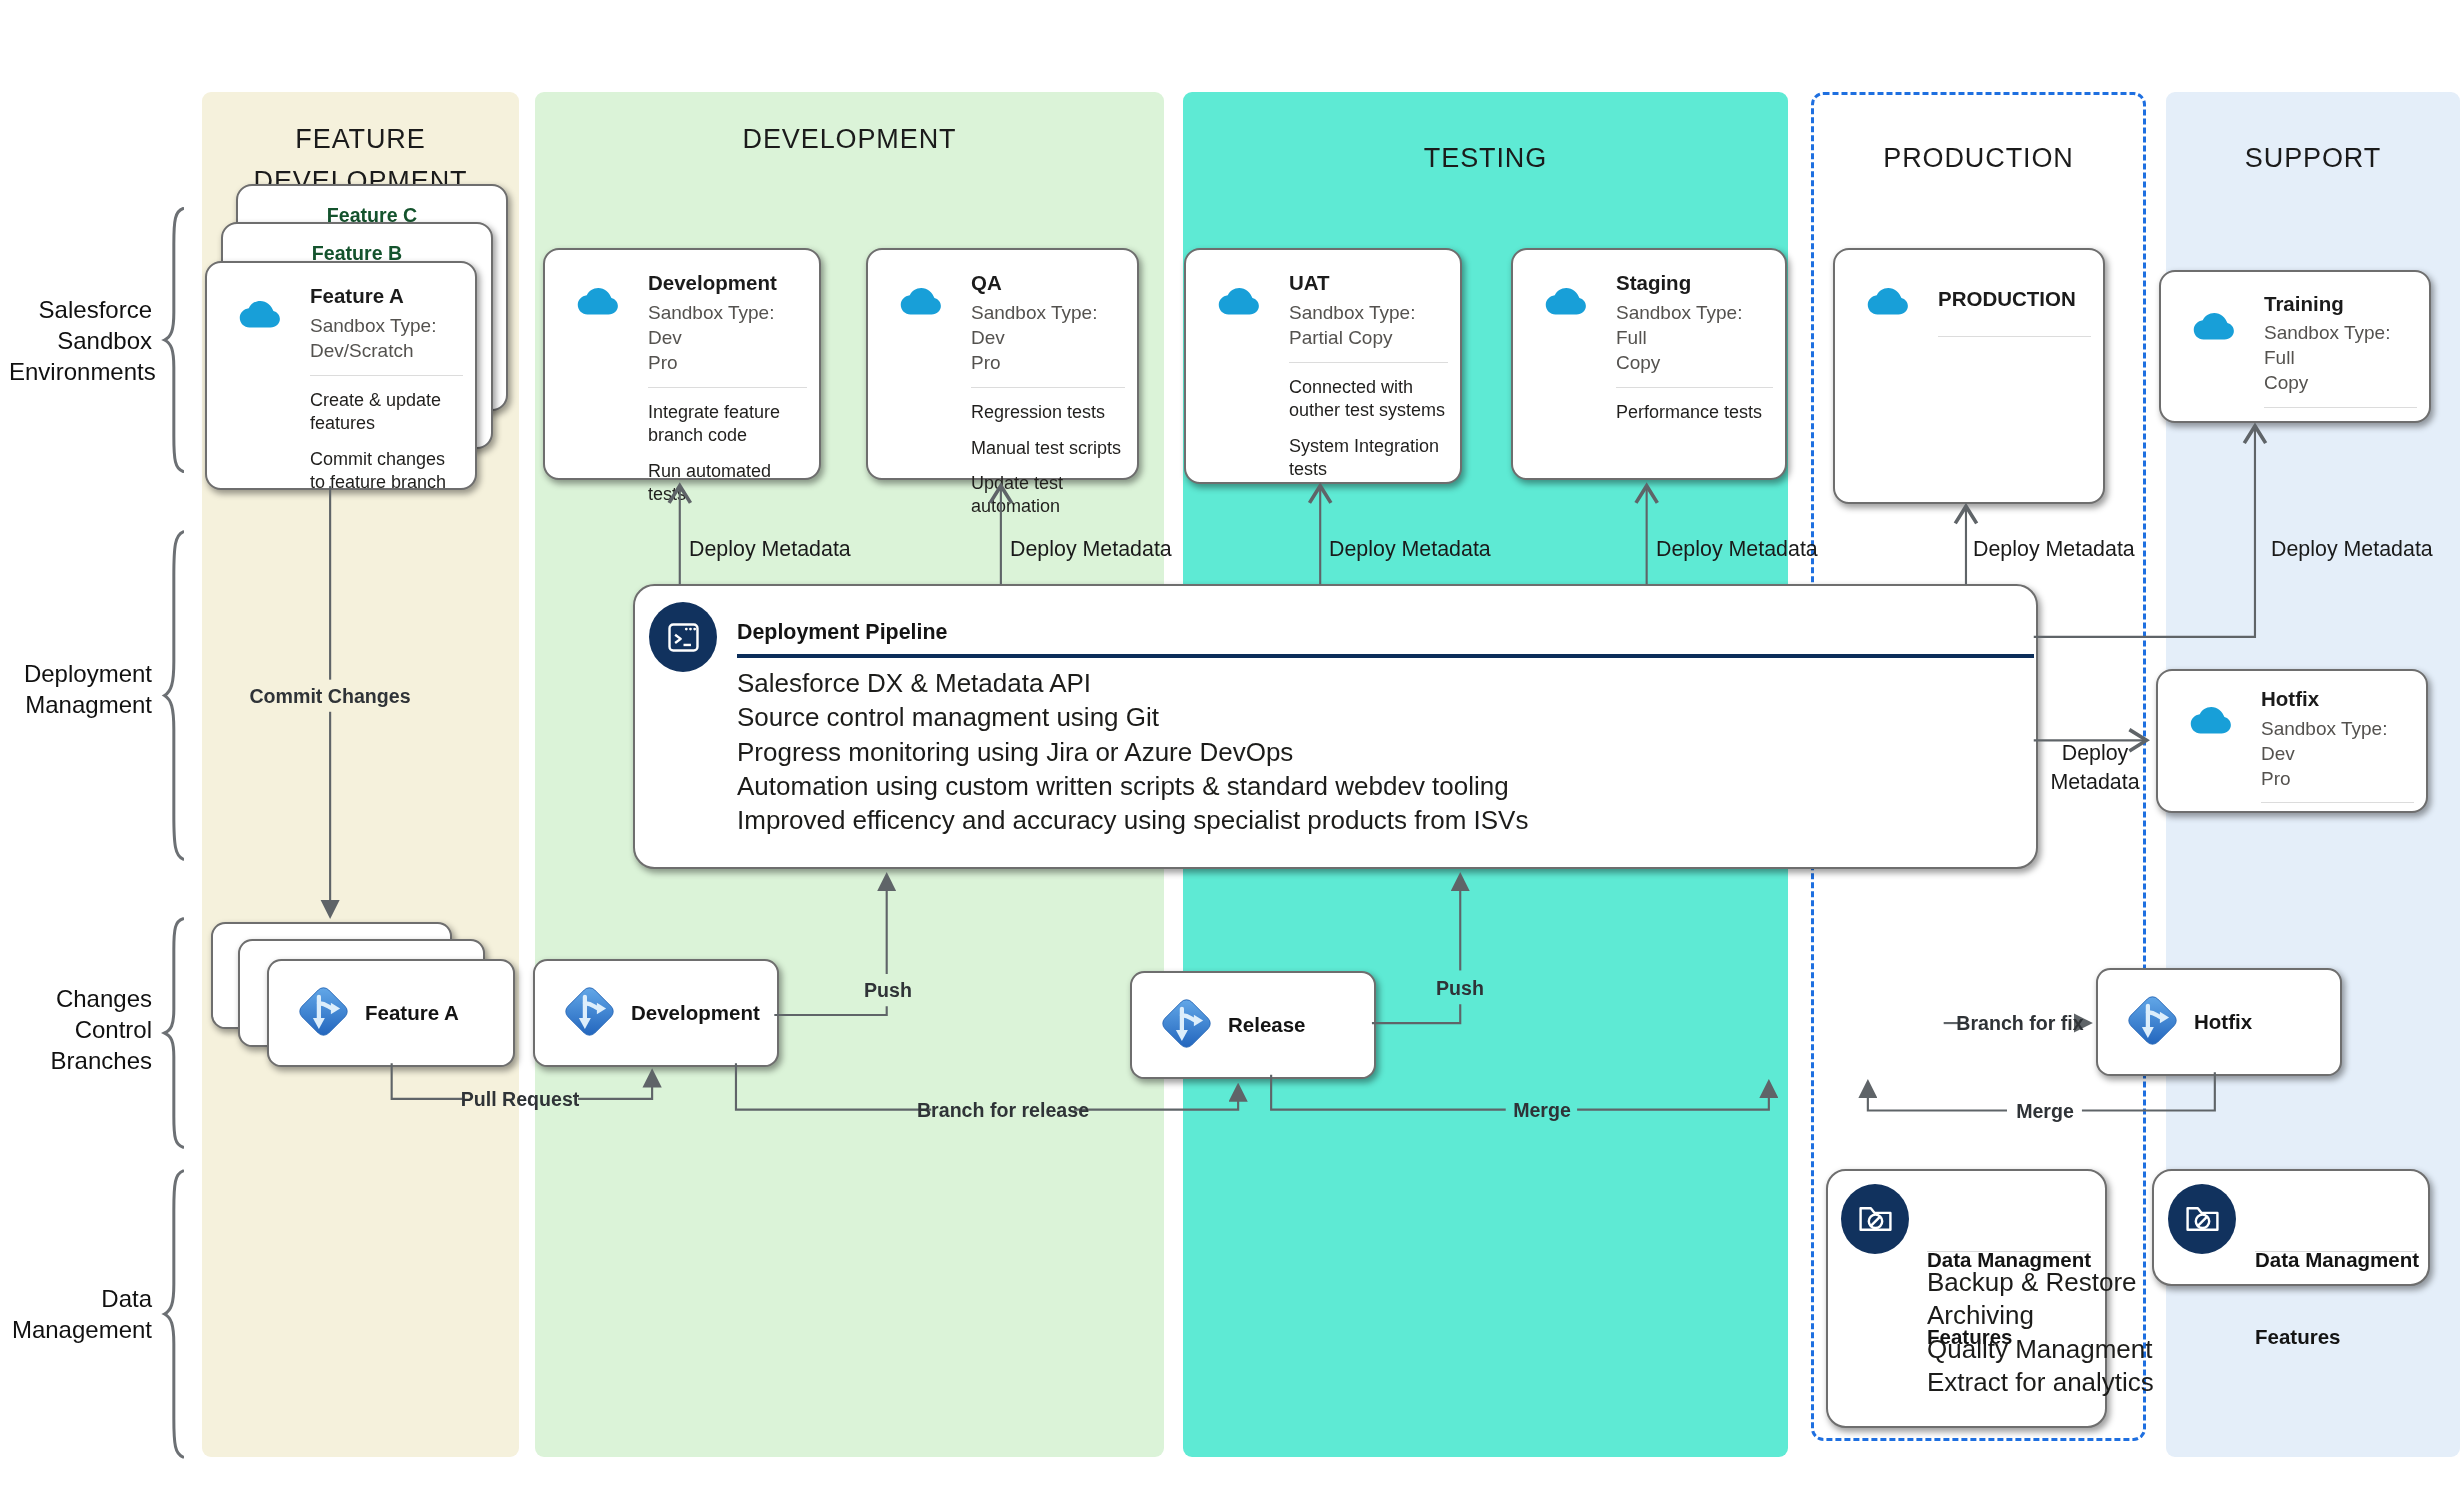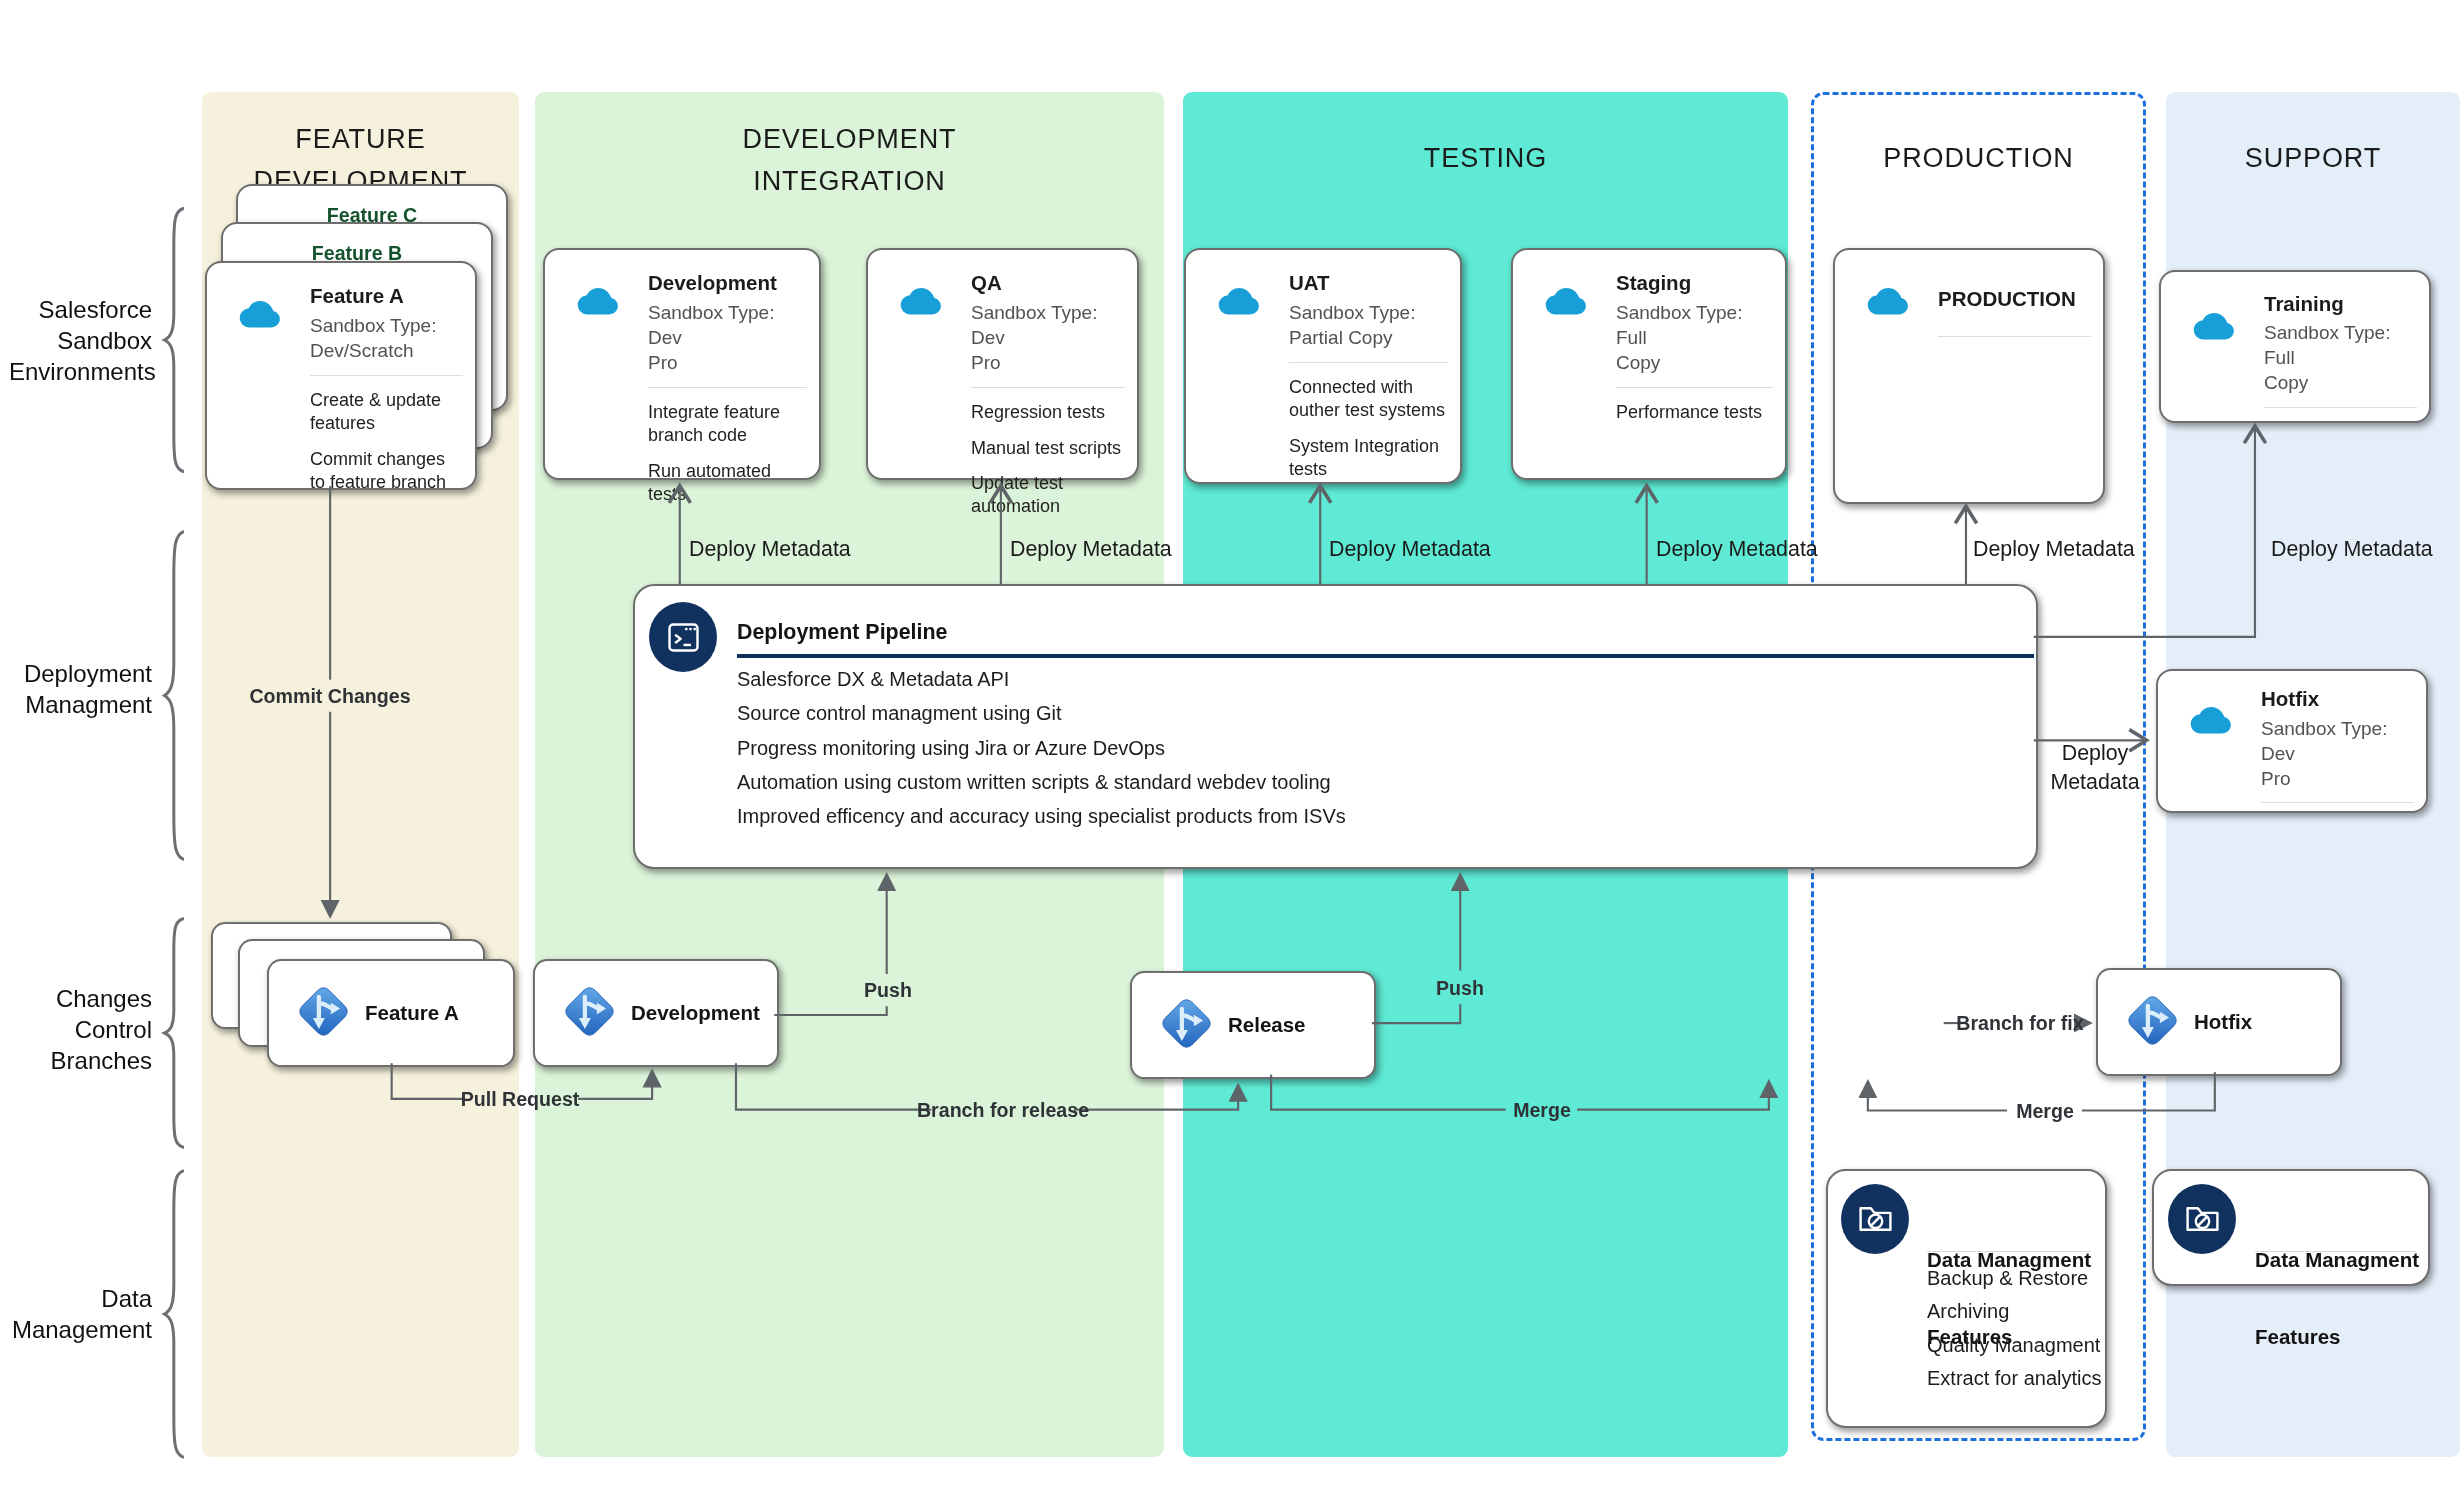--- a/index.html
+++ b/index.html
@@ -23,21 +23,21 @@
   .env-bullet{font-size:18px;color:#201f1d;line-height:1.28;margin-bottom:12.5px;}
   .stack-title{position:absolute;top:18px;left:0;width:100%;text-align:center;
                font-size:19.6px;font-weight:bold;color:#14532d;}
   .cloud-icon{position:absolute;left:28.5px;top:34px;width:48px;height:34px;}
   
   .badge{position:absolute;width:68px;height:70px;border-radius:50%;background:#11325e;
          display:flex;align-items:center;justify-content:center;}
   .badge svg{width:41px;height:41px;}
   .big-title{position:absolute;font-size:20.5px;font-weight:bold;color:#141414;white-space:pre;}
   .big-divider{position:absolute;border-top:1.8px solid #d9d9d9;}
-  .big-bullet{position:absolute;font-size:20px;color:#1c1c1a;white-space:nowrap;}
+  .big-bullet{position:absolute;font-size:26px;color:#1c1c1a;white-space:nowrap;}
   .pl-underline{position:absolute;background:#0b2d59;height:3.6px;}
   
   .branch{position:absolute;width:242px;height:104px;background:#fff;border:2.7px solid #6e6e6e;
           border-radius:14.3px;box-shadow:2.7px 3.6px 6.2px rgba(0,0,0,.38);z-index:10;
           display:flex;align-items:center;}
   .branch .giticon{position:absolute;left:25px;top:21.4px;width:59px;height:59px;}
   .branch-label{position:absolute;left:96px;right:7.1px;font-size:20.5px;font-weight:bold;color:#141414;}
   
   .elabel{position:absolute;font-size:19.6px;font-weight:bold;color:#2f3337;white-space:nowrap;
           transform:translate(-50%,-50%);z-index:45;}
@@ -93,21 +93,20 @@
 
   <div class="col" style="left:202px;width:317px;background:#f5f1dc;">
     <div class="col-header">
       <div>FEATURE</div>
       <div>DEVELOPMENT</div>
     </div>
   </div>
   <div class="col" style="left:535px;width:629px;background:#dbf3d8;">
     <div class="col-header">
       <div>DEVELOPMENT</div>
-      <div>INTEGRATION</div>
     </div>
   </div>
   <div class="col" style="left:1183px;width:605px;background:#5eead4;">
     <div class="col-header" style="top:46px">
       <div>TESTING</div>
     </div>
   </div>
   <div class="col" style="left:1811px;width:335px;height:1349px;background:#ffffff;border:3.6px dashed #1e6fe0;border-radius:12.5px;box-sizing:border-box;">
     <div class="col-header" style="top:43px">
       <div>PRODUCTION</div>

